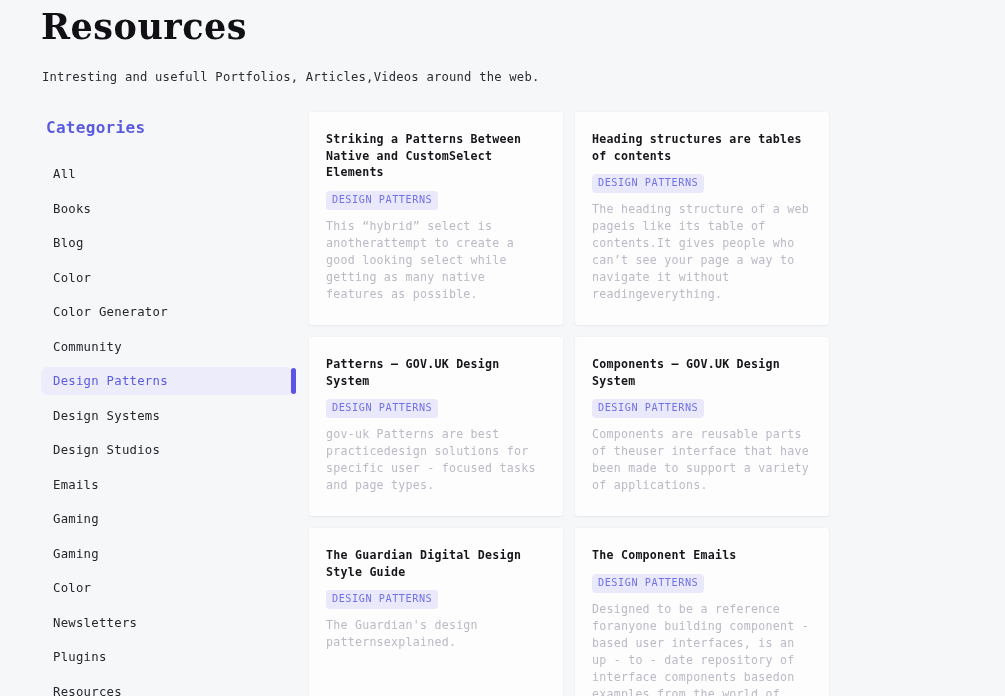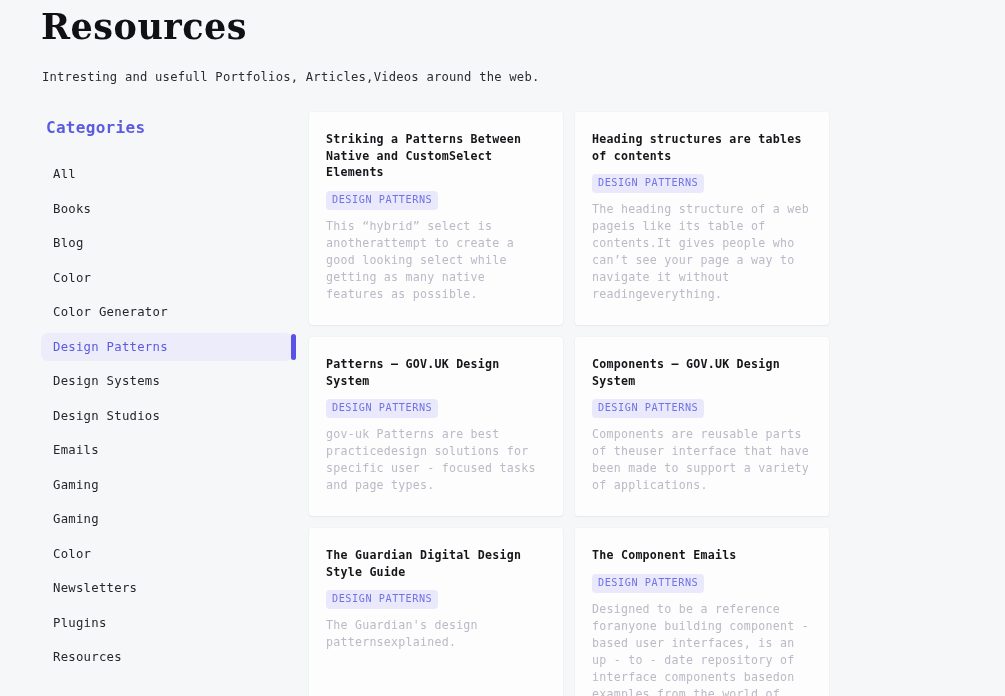--- a/index.html
+++ b/index.html
@@ -177,20 +177,23 @@
       </li>
       <li class="cat-item">
         <span>Blog</span>
       </li>
       <li class="cat-item">
         <span>Color</span>
       </li>
       <li class="cat-item">
         <span>Color Generator</span>
       </li>
+      <li class="cat-item">
+        <span>Community</span>
+      </li>
       <li class="cat-item active">
         <span>Design Patterns</span>
       </li>
       <li class="cat-item">
         <span>Design Systems</span>
       </li>
       <li class="cat-item">
         <span>Design Studios</span>
       </li>
       <li class="cat-item">

